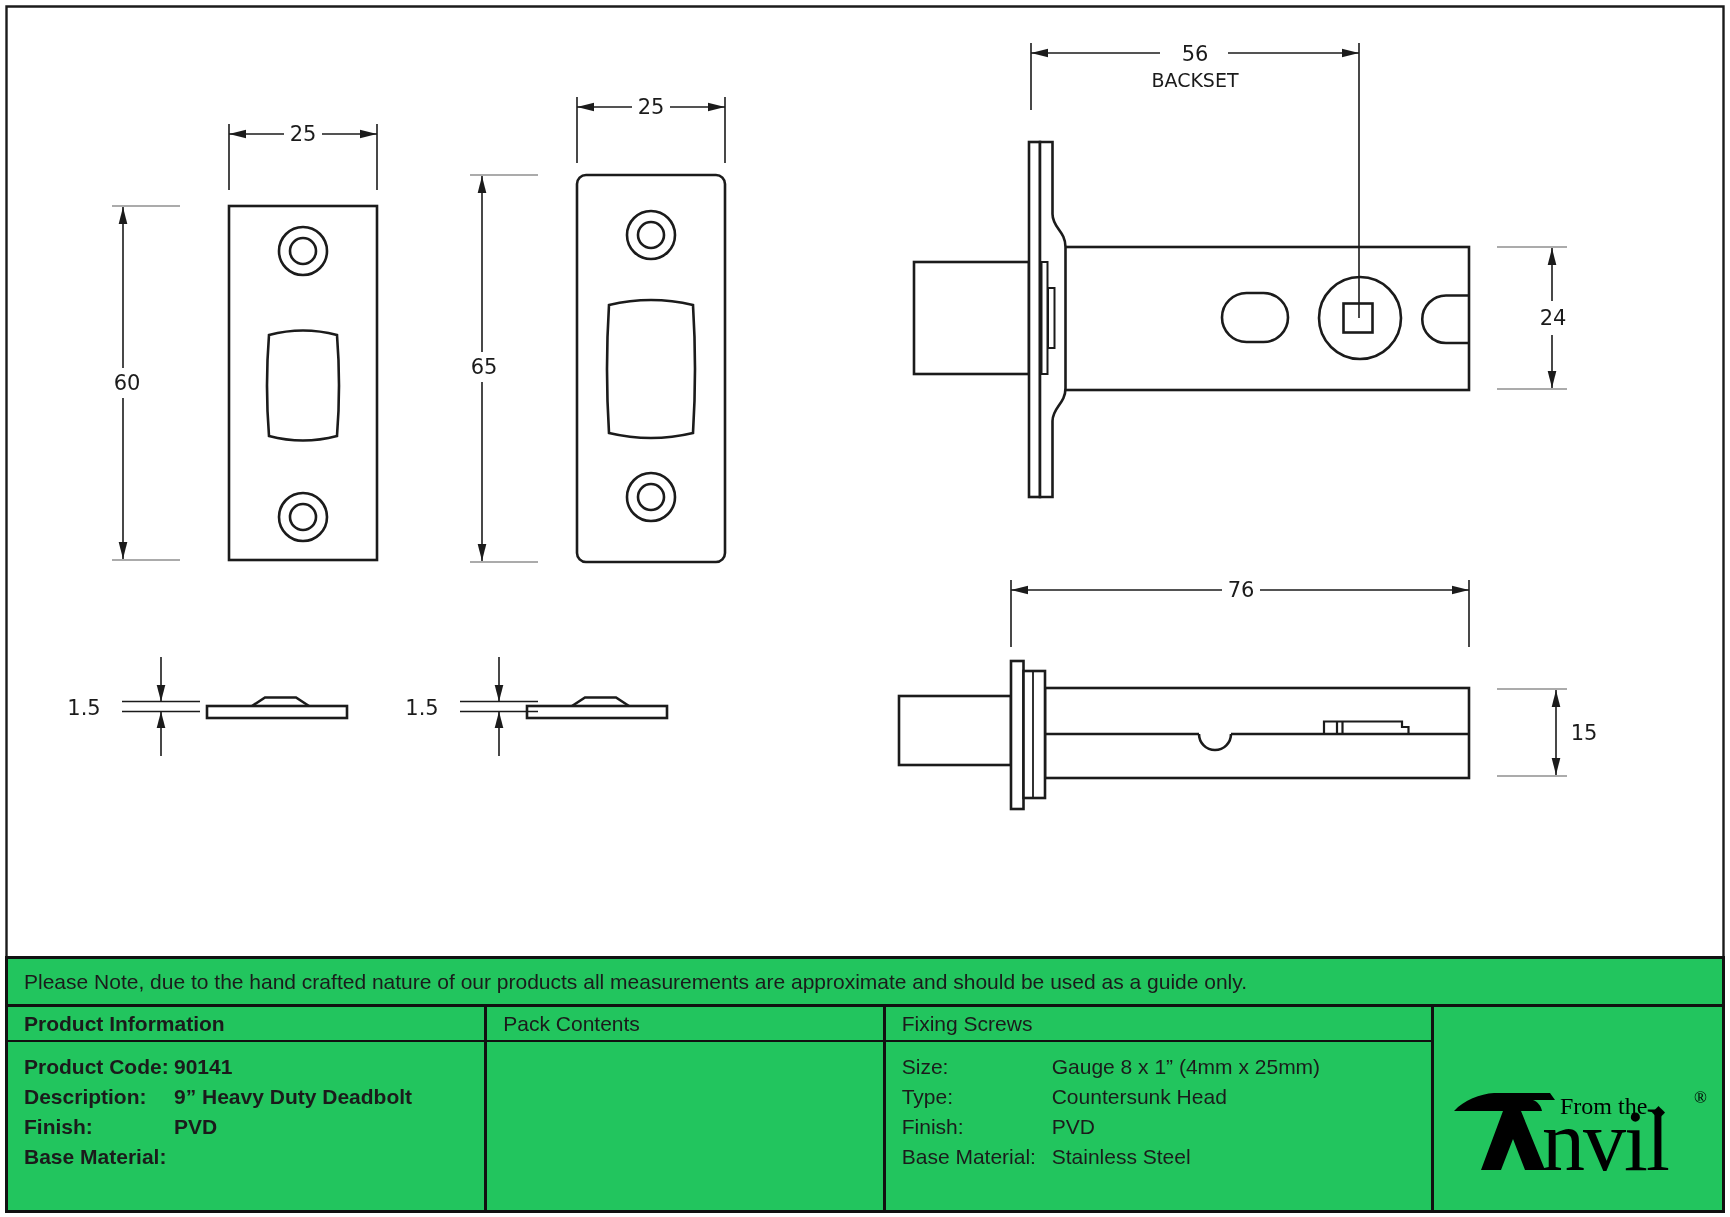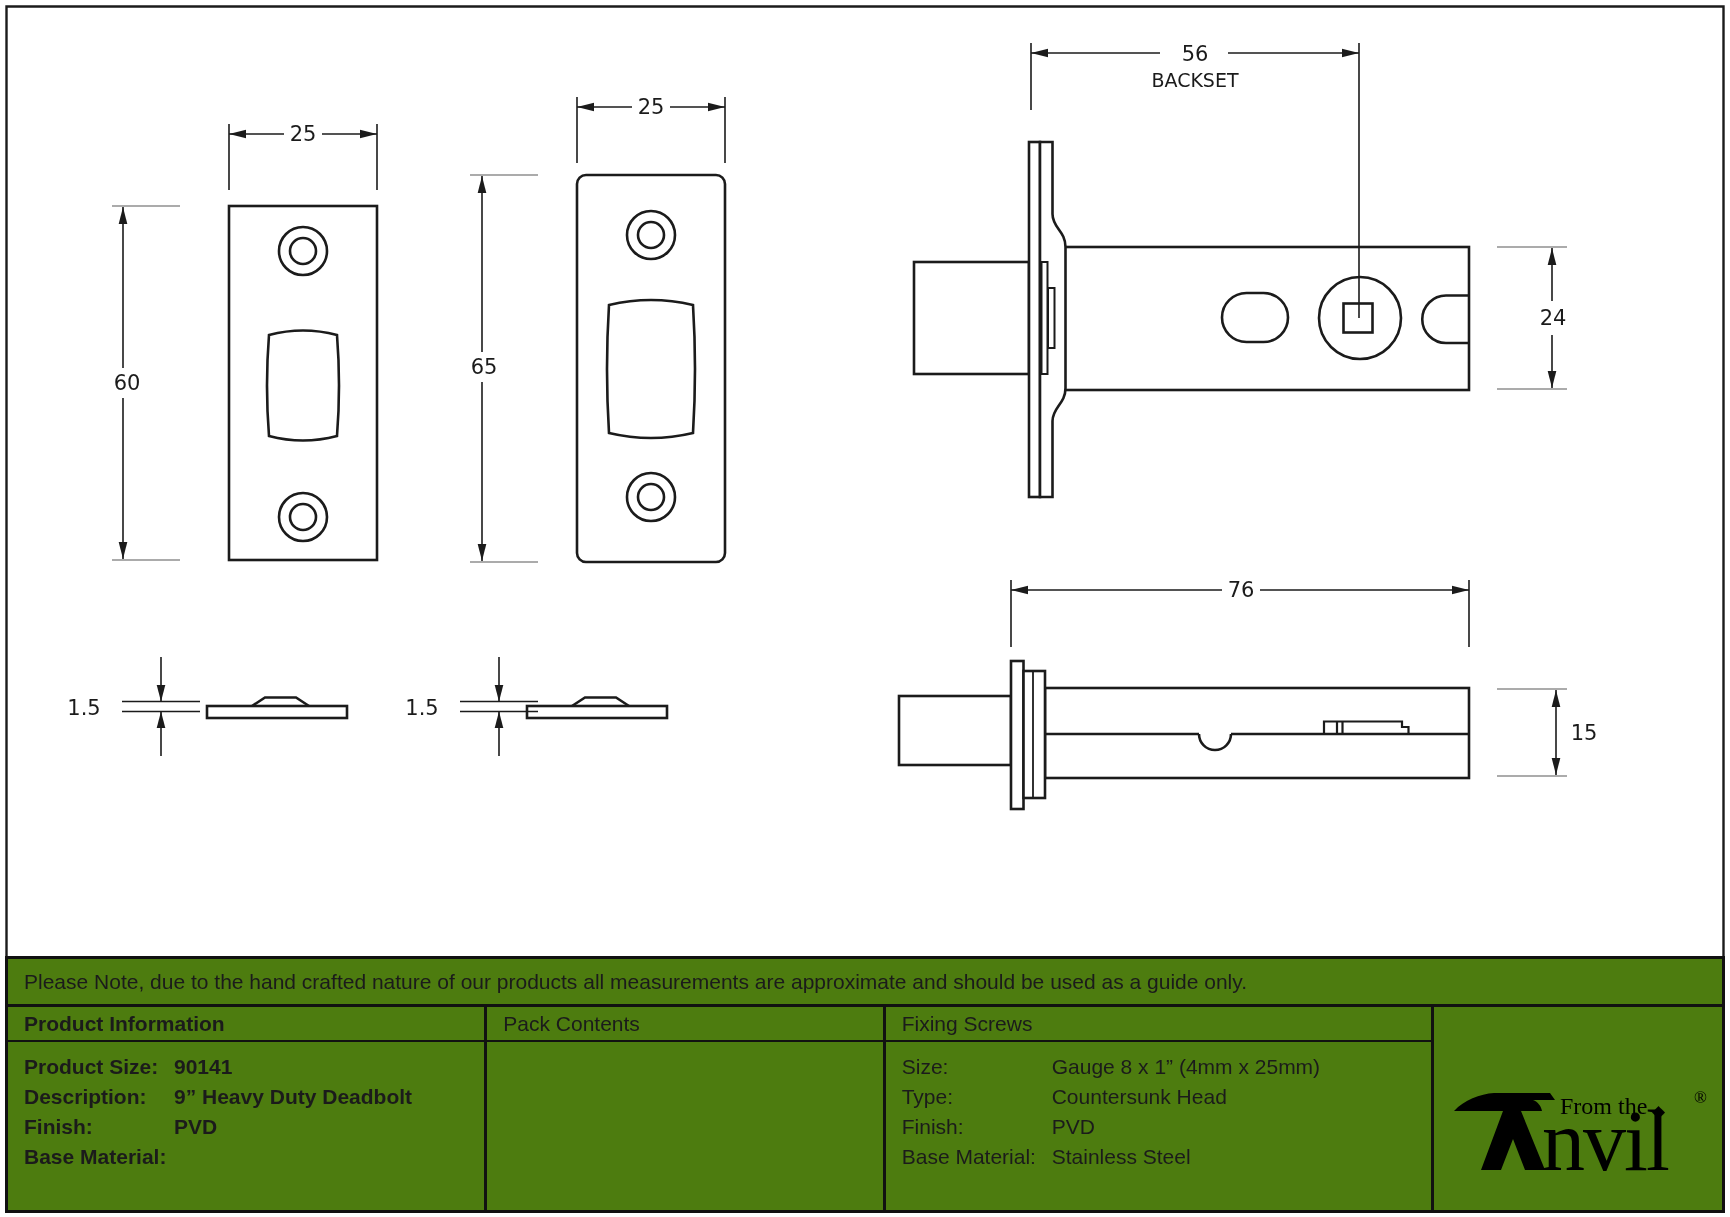--- a/index.html
+++ b/index.html
@@ -6,21 +6,21 @@
   .sheet{
     position:relative;width:1730px;height:1217px;background:#ffffff;
     font-family:"Liberation Sans",sans-serif;color:#1b1b1b;overflow:hidden;margin:0 auto;
   }
   .drawing-svg{position:absolute;left:0;top:0;}
   .dim-label{font-family:"DejaVu Sans",sans-serif;font-size:21px;fill:#1b1b1b;}
   .dim-label-sm{font-family:"DejaVu Sans",sans-serif;font-size:19px;fill:#1b1b1b;}
 
   .tablewrap{
     position:absolute;left:5px;top:956px;width:1720px;height:257px;
-    border:3px solid #111;box-sizing:border-box;background:#4d7c0f;
+    border:3px solid #111;box-sizing:border-box;background:#22c55e;
   }
   .note-row{
     height:45px;border-bottom:3px solid #111;display:flex;align-items:center;
     padding-left:16px;font-size:21px;box-sizing:content-box;
   }
   .cols{display:flex;height:203px;}
   .col{box-sizing:border-box;border-right:3px solid #111;}
   .col:last-child{border-right:none;margin-top:48px;}
   .col1{width:486px;font-weight:bold;} .col2{width:404px;} .col3{width:556px;}
   .col4{flex:1;display:flex;align-items:center;justify-content:center;}
@@ -202,21 +202,21 @@
 
   <div class="tablewrap">
     <div class="note-row">
       <span>Please Note, due to the hand crafted nature of our products all measurements are approximate and should be used as a guide only.</span>
     </div>
     <div class="cols">
       <div class="col col1">
         <div class="col-h">Product Information</div>
         <div class="col-body">
           <div class="kv">
-            <span class="k">Product Size:</span>
+            <span class="k">Product Code:</span>
             <span class="v">90141</span>
           </div>
           <div class="kv">
             <span class="k">Description:</span>
             <span class="v">9” Heavy Duty Deadbolt</span>
           </div>
           <div class="kv">
             <span class="k">Finish:</span>
             <span class="v">PVD</span>
           </div>

